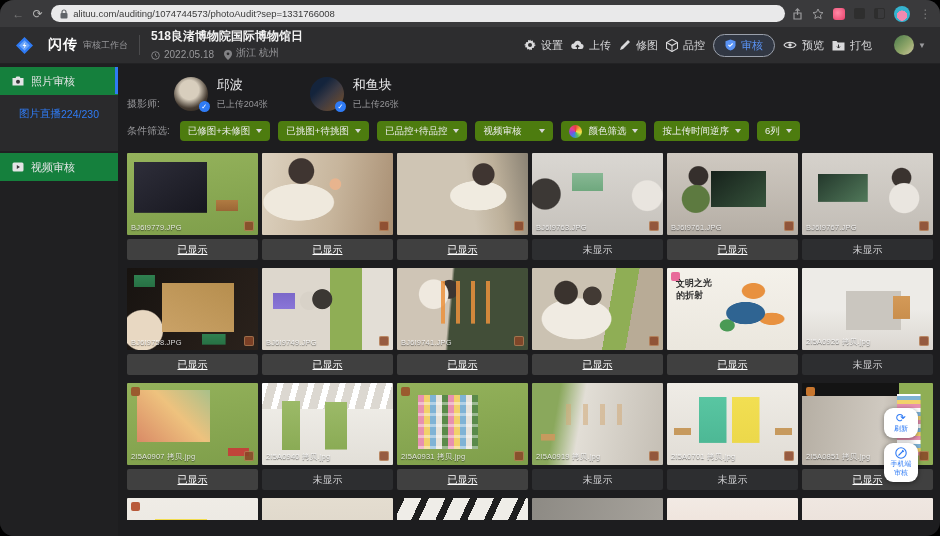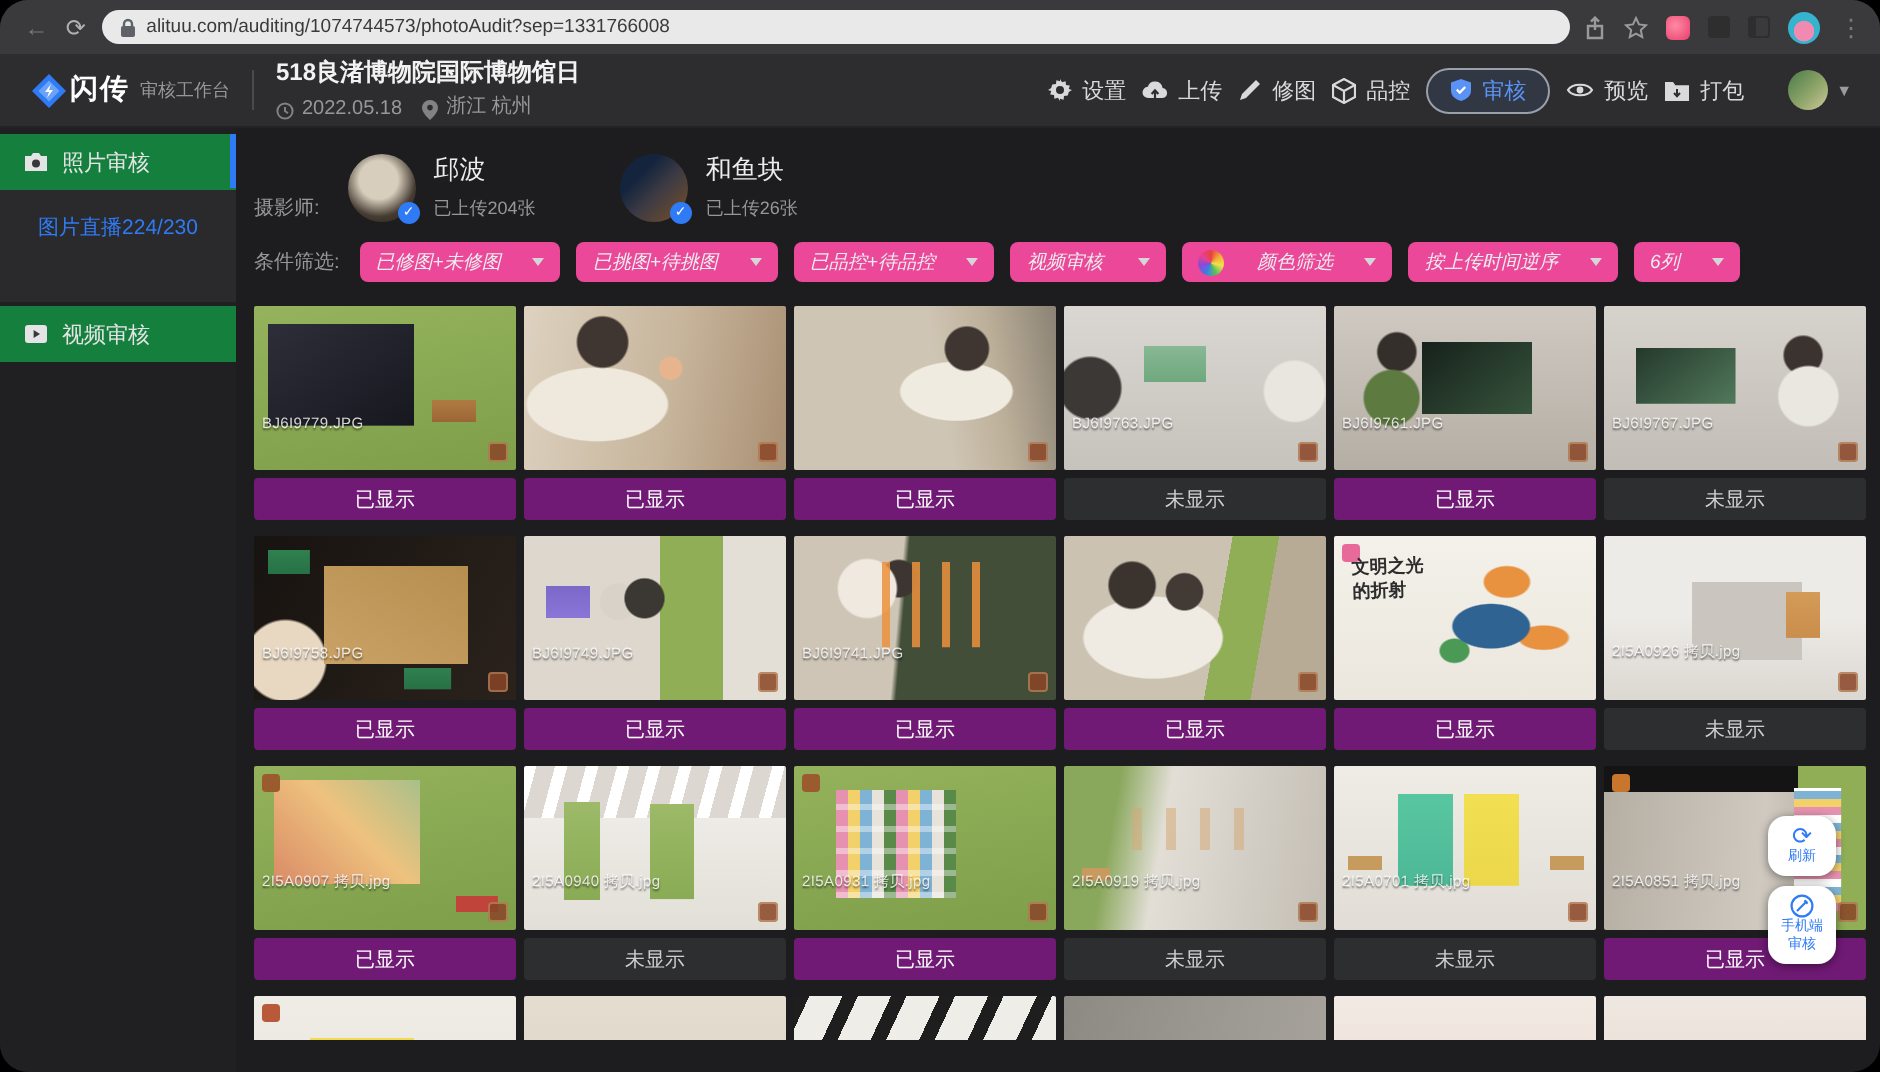--- a/index.html
+++ b/index.html
@@ -17,21 +17,21 @@
   .ext-pink{width:12px;height:12px;border-radius:3px;background:radial-gradient(circle at 40% 40%,#ff8aa6,#e83e6a);}
   .ext-puzzle{width:11px;height:11px;border-radius:2px;background:#2e2e2e;}
   .ext-panel{width:11px;height:11px;border:1.5px solid #2e2e2e;border-radius:2px;box-sizing:border-box;
     background:linear-gradient(90deg,#2e2e2e 0 3px,transparent 3px);}
   .bavatar{width:16px;height:16px;border-radius:50%;background:radial-gradient(circle at 50% 60%,#f08ab0 0 40%,#35b3cf 42%);}
 
   
   .appbar{height:36px;background:#2d2d2f;border-bottom:1px solid #222224;display:flex;align-items:center;
     padding:0 14px 0 16px;}
   .logo-diamond{width:17px;height:17px;}
-  .logoname{color:#fff;font-size:14px;font-weight:bold;margin-left:2px;letter-spacing:1px;}
+  .logoname{color:#fff;font-size:14px;font-weight:bold;margin-left:15px;letter-spacing:1px;}
   .logosub{color:#97979a;font-size:9px;margin-left:5px;}
   .vdiv{width:1px;height:20px;background:#4a4a4c;margin:0 11px;}
   .titleblock{display:flex;flex-direction:column;gap:2px;}
   .etitle{color:#f2f2f2;font-size:12px;font-weight:bold;line-height:1.1;}
   .emeta{display:flex;align-items:flex-end;gap:4px;color:#98989b;font-size:10px;}
   .emeta svg{opacity:.8}
   .nav{margin-left:auto;display:flex;align-items:center;gap:8px;}
   .nav-item{display:flex;align-items:center;gap:5px;color:#d9d9db;font-size:11px;cursor:pointer;}
   .nav-item svg{display:block}
   .nav-item.active{border:1px solid #9aa0ab;border-radius:12px;padding:3px 11px;color:#5a93f5;
@@ -58,42 +58,42 @@
   .pgav{width:34px;height:34px;border-radius:50%;position:relative;flex:none;}
   .pgav.a1{background:radial-gradient(circle at 45% 38%,#d8cebd 0 34%,#463c32 65%,#201a15);}
   .pgav.a2{background:linear-gradient(135deg,#14243c 30%,#3b3a44 55%,#7a5026);}
   .pgcheck{position:absolute;right:-2px;bottom:-1px;width:11px;height:11px;border-radius:50%;
     background:#2f7bf5;color:#fff;font-size:7px;line-height:11px;text-align:center;}
   .pgname{color:#ececee;font-size:13px;}
   .pgcount{color:#97979a;font-size:9px;margin-top:4px;}
 
   .filters{display:flex;align-items:center;gap:8px;margin-top:10px;}
   .flabel{color:#97979a;font-size:10px;margin-right:2px;}
-  .pill{height:20px;background:#ec4899;border-radius:4px;color:#ededee;font-size:9.5px;
-    display:flex;align-items:center;gap:16px;padding:0 8px;cursor:pointer;white-space:nowrap;font-style:italic;}
+  .pill{height:20px;background:#4d7c0f;border-radius:4px;color:#ededee;font-size:9.5px;
+    display:flex;align-items:center;gap:6px;padding:0 8px;cursor:pointer;white-space:nowrap;}
   .pill .caret{width:0;height:0;border-left:3.5px solid transparent;border-right:3.5px solid transparent;
     border-top:4.5px solid #d6d6d8;}
   .pill.wide{min-width:62px;justify-content:space-between;}
   .cwheel{width:13px;height:13px;border-radius:50%;
     background:conic-gradient(#e84040,#f2a93b,#f2e24a,#57c059,#3f7de8,#8a4ad8,#e84090,#e84040);}
 
   .grid{display:grid;grid-template-columns:repeat(6,131px);gap:8px 4px;margin-top:12px;
     height:367px;overflow:hidden;}
   .card{width:131px;}
   .thumb{height:82px;position:relative;overflow:hidden;border-radius:1px;background:#333;}
-  .fname{position:absolute;left:4px;bottom:19px;font-size:7.5px;color:rgba(255,255,255,.82);
+  .fname{position:absolute;left:4px;bottom:3px;font-size:7.5px;color:rgba(255,255,255,.82);
     text-shadow:0 1px 1px rgba(0,0,0,.55);letter-spacing:.2px;text-align:center;}
   .stamp{position:absolute;right:4px;bottom:4px;width:10px;height:10px;background:#8a4527;
     border-radius:2px;opacity:.85;box-shadow:inset 0 0 0 1px rgba(255,220,160,.35);}
   .flag{position:absolute;left:4px;top:4px;width:9px;height:9px;border-radius:2px;}
   .poster-text{position:absolute;left:9px;top:9px;font-size:9px;font-weight:bold;color:#2d2d2d;
     white-space:pre-line;line-height:1.35;transform:rotate(-2deg);}
   .sbtn{margin-top:4px;height:21px;border-radius:2px;display:flex;align-items:center;justify-content:center;
     font-size:10px;cursor:pointer;}
-  .sbtn.shown{background:#701a75;color:#fff;}
+  .sbtn.shown{background:#404040;color:#fff;text-decoration:underline;}
   .sbtn.hidden{background:#2d2e30;color:#cfcfd1;}
 
   .fab{position:absolute;right:22px;width:34px;border-radius:9px;background:#fff;
     box-shadow:0 1px 5px rgba(0,0,0,.45);display:flex;flex-direction:column;align-items:center;
     padding:4px 0 4px;gap:1px;color:#2f7bf5;font-size:7px;line-height:1.25;text-align:center;cursor:pointer;z-index:9;}
   .fab .fico{font-size:12px;line-height:1;}
   .fab1{top:408px;}
   .fab2{top:443px;}
 </style>
 </head>

